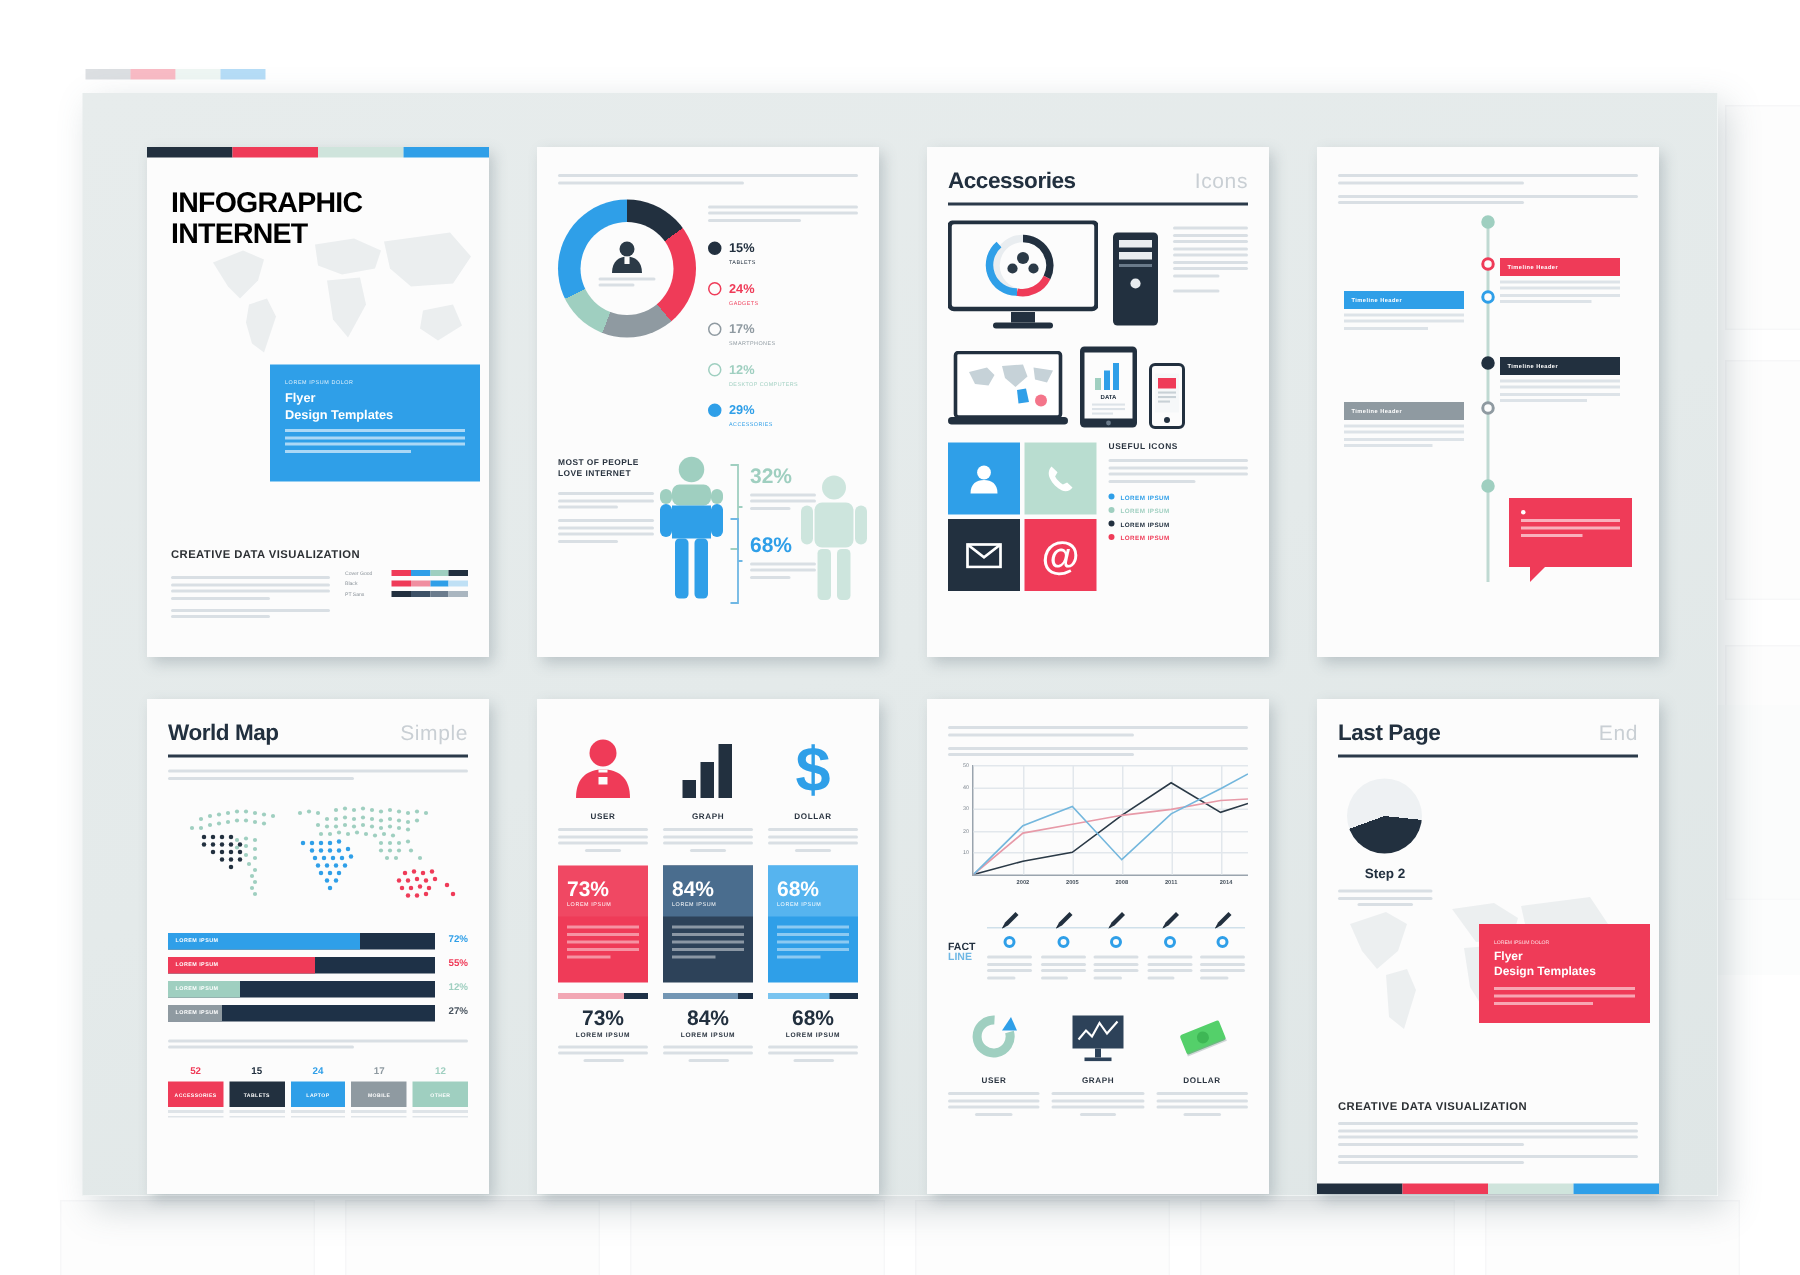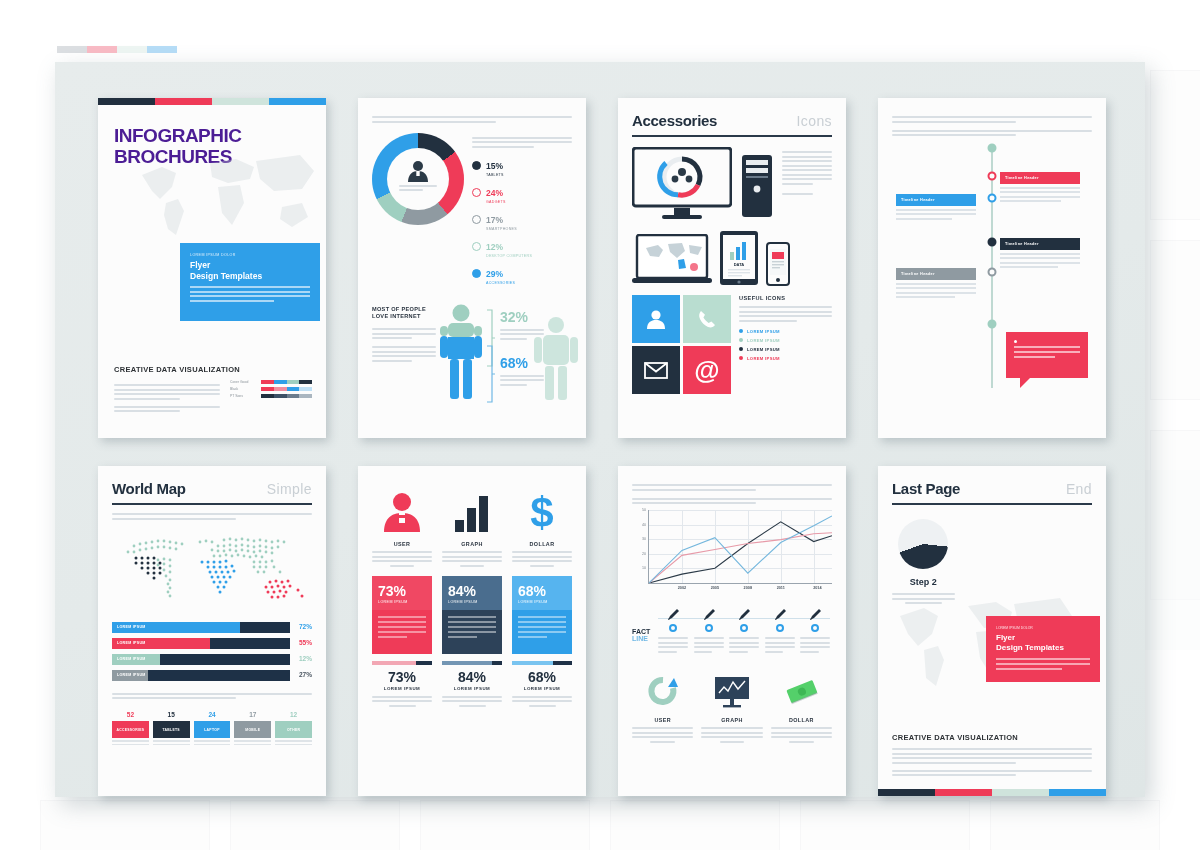--- a/index.html
+++ b/index.html
@@ -48,21 +48,21 @@
 
   .lorem { margin: 4px 0; }
   .lorem i { display:block; height:3px; background:#d9dfe4; border-radius:1px; margin-bottom:3px; }
   .lorem i:last-child { width: 62%; }
   .lorem.tiny i { height:2px; margin-bottom:2.5px; }
 
   
   .cover-bars { display: flex; height: 7px; }
   .cover-bars span { flex: 1; }
   .cover-body { padding: 20px 16px 12px 16px; position: relative; height: calc(100% - 7px); }
-  .cover-title { font-size: 19px; font-weight: bold; color: #4c1d95; line-height: 1.12;
+  .cover-title { font-size: 19px; font-weight: bold; color: #000000; line-height: 1.12;
                  letter-spacing: -.5px; }
   .worldmap-faint {
     position: absolute; right: 4px; top: 36px; width: 190px; height: 120px; opacity: .33;
   }
   .blue-box { position: absolute; left: 82px; top: 138px; width: 140px; height: 78px;
               background: #2f9fe8; color: #fff; padding: 10px 10px; }
   .blue-box .bb-small { font-size: 3.6px; letter-spacing:.4px; opacity:.85; margin-bottom:3px;}
   .blue-box .bb-title { font-size: 8.5px; font-weight: bold; line-height: 1.25; margin-bottom: 5px;}
   .blue-box .bb-text i { display:block;height:2px;background:rgba(255,255,255,.6);margin-bottom:2.5px;}
   .blue-box .bb-text i:last-child{width:70%;}
@@ -186,21 +186,21 @@
           <path d="M10 34 L30 26 L44 32 L40 46 L28 58 L20 50 Z"></path>
           <path d="M34 62 L46 58 L52 70 L44 94 L36 88 L32 74 Z"></path>
           <path d="M78 22 L104 18 L122 26 L118 38 L96 42 L80 36 Z"></path>
           <path d="M86 46 L108 44 L112 62 L100 84 L90 72 Z"></path>
           <path d="M124 20 L168 14 L182 30 L170 48 L142 50 L128 38 Z"></path>
           <path d="M150 66 L170 62 L176 76 L160 86 L148 78 Z"></path>
         </g>
       </svg>
       <div class="cover-title">
         <div>INFOGRAPHIC</div>
-        <div>BROCHURES</div>
+        <div>INTERNET</div>
       </div>
 
       <div class="blue-box">
         <div class="bb-small">LOREM IPSUM DOLOR</div>
         <div class="bb-title">
           <div>Flyer</div>
           <div>Design Templates</div>
         </div>
         <div class="bb-text">
               <i></i>

